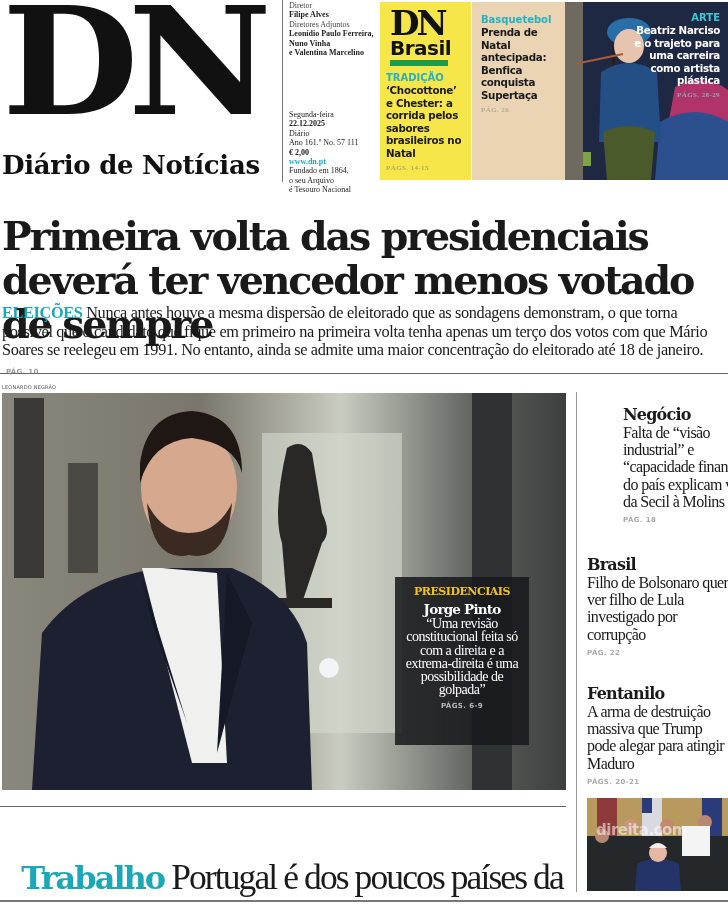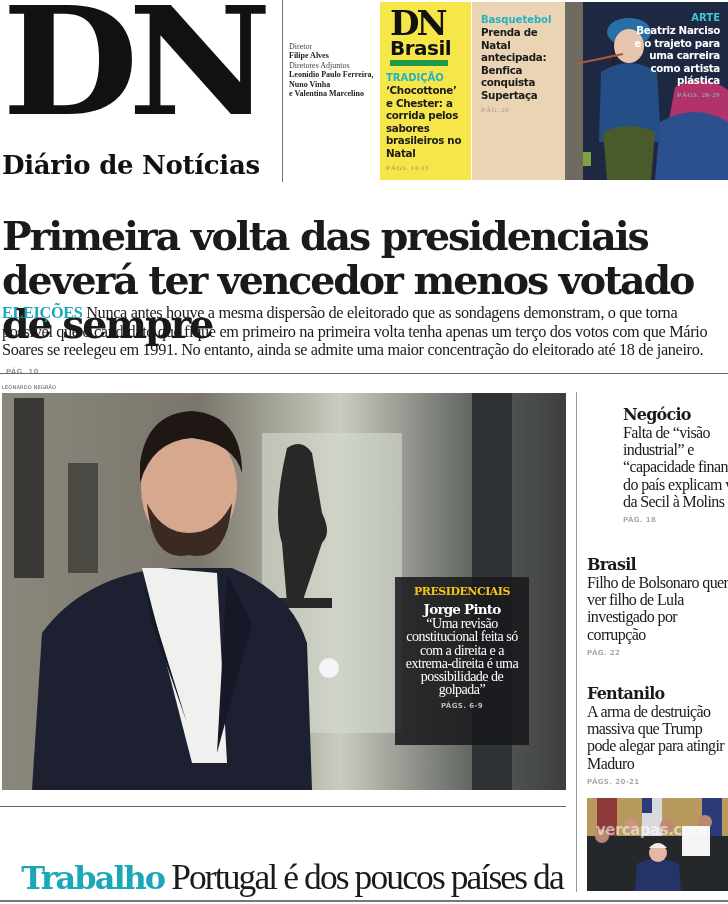--- a/index.html
+++ b/index.html
@@ -8,21 +8,21 @@
 
   
   .masthead { position: absolute; left: 0; top: 0; width: 282px; height: 186px; }
   .dn-logo { position: absolute; left: 2px; top: -14px; font-family: "DejaVu Serif", serif; font-weight: 900; font-size: 150px; letter-spacing: -10px; line-height: 1; color: #111; transform: scaleX(1.05); transform-origin: left top; }
   .dn-sub { position: absolute; left: 2px; top: 150px; font-family: "DejaVu Serif", serif; font-weight: 900; font-size: 26px; letter-spacing: -0.3px; color: #111; white-space: nowrap; }
 
   .meta-col { position: absolute; left: 282px; top: 0; width: 96px; height: 182px; border-left: 1px solid #777; padding-left: 6px; font-family: "Liberation Serif", serif; font-size: 8px; line-height: 9.4px; color: #222; }
   .meta-col .lbl { color: #444; }
   .meta-col .b { font-weight: bold; }
   .meta-col .link { color: #1aa8b8; font-weight: bold; }
-  .meta-top { position: absolute; top: 1px; left: 6px; width: 92px; margin-top: 41px; }
+  .meta-top { position: absolute; top: 1px; left: 6px; width: 92px; }
   .meta-bottom { position: absolute; top: 110px; left: 6px; width: 92px; }
 
   
   .teaser-brasil { position: absolute; left: 380px; top: 2px; width: 91px; height: 178px; background: #f6e64a; padding: 6px 6px; }
   .brasil-logo-dn { font-family: "DejaVu Serif", serif; font-weight: 900; font-size: 34px; letter-spacing: -3px; line-height: 30px; color: #111; margin-left: 4px; }
   .brasil-logo-word { font-family: "DejaVu Sans", sans-serif; font-weight: bold; font-size: 20px; line-height: 20px; letter-spacing: -0.5px; color: #111; margin-left: 4px; }
   .brasil-bar { width: 58px; height: 6px; background: #1e9a4a; margin: 2px 0 6px 4px; }
   .teaser-kicker { font-family: "DejaVu Sans", sans-serif; font-weight: bold; font-size: 10px; color: #22b2c4; line-height: 12px; }
   .teaser-text { font-family: "DejaVu Sans", sans-serif; font-weight: bold; font-size: 10.3px; line-height: 12.6px; color: #1a1a1a; letter-spacing: -0.3px; }
   .teaser-page { font-family: Liberation Serif, serif; font-weight: bold; font-size: 7px; color: #b7a95e; margin-top: 4px; letter-spacing: 0.4px; }
@@ -78,20 +78,31 @@
 </div>
 
 <div class="meta-col">
   <div class="meta-top">
     <div class="lbl">Diretor</div>
     <div class="b">Filipe Alves</div>
     <div class="lbl">Diretores Adjuntos</div>
     <div class="b">Leonídio Paulo Ferreira,</div>
     <div class="b">Nuno Vinha</div>
     <div class="b">e Valentina Marcelino</div>
+  </div>
+  <div class="meta-bottom">
+    <div>Segunda-feira</div>
+    <div class="b">22.12.2025</div>
+    <div>Diário</div>
+    <div>Ano 161.º No. 57 111</div>
+    <div class="b">€ 2,00</div>
+    <div class="link">www.dn.pt</div>
+    <div>Fundado em 1864,</div>
+    <div>o seu Arquivo</div>
+    <div>é Tesouro Nacional</div>
   </div>
 </div>
 
 <div class="teaser-brasil">
   <div class="brasil-logo-dn">DN</div>
   <div class="brasil-logo-word">Brasil</div>
   <div class="brasil-bar"></div>
   <div class="teaser-kicker">TRADIÇÃO</div>
   <div class="teaser-text">‘Chocottone’ e Chester: a corrida pelos sabores brasileiros no Natal</div>
   <div class="teaser-page">PÁGS. 14-15</div>
@@ -198,21 +209,21 @@
       <circle cx="44" cy="28" r="7" fill="#c8977c"></circle>
       <circle cx="80" cy="28" r="7" fill="#c08a70"></circle>
       <circle cx="118" cy="24" r="7" fill="#b88870"></circle>
       <rect x="95" y="28" width="28" height="30" fill="#f4f4f4"></rect>
       <path d="M48 93 L50 66 Q70 55 92 66 L94 93 Z" fill="#243468"></path>
       <circle cx="71" cy="55" r="9" fill="#e4b8a2"></circle>
       <path d="M62 50 Q71 40 80 50 Z" fill="#f0ede6"></path>
     </svg>
   </div>
 </div>
-<div class="watermark">vercapas.com</div>
+<div class="watermark">direita.com</div>
 
 <div class="rule-bottom-top"></div>
 <div class="bottom-head">
   <span class="kicker">Trabalho</span>
   <span>Portugal é dos poucos países da UE sem lei para banco de horas</span>
   <span class="pg">PÁGS. 16-17</span>
 </div>
 <div class="rule-bottom"></div>
 
 </body></html>

